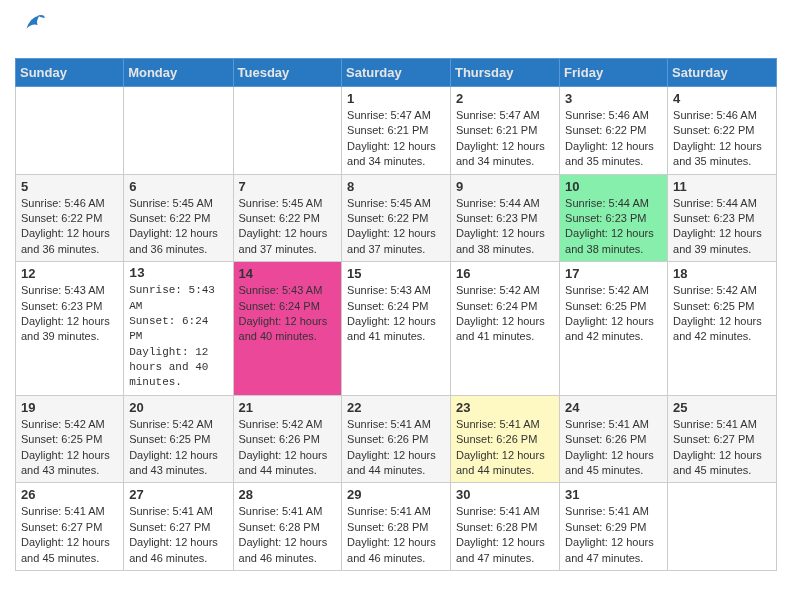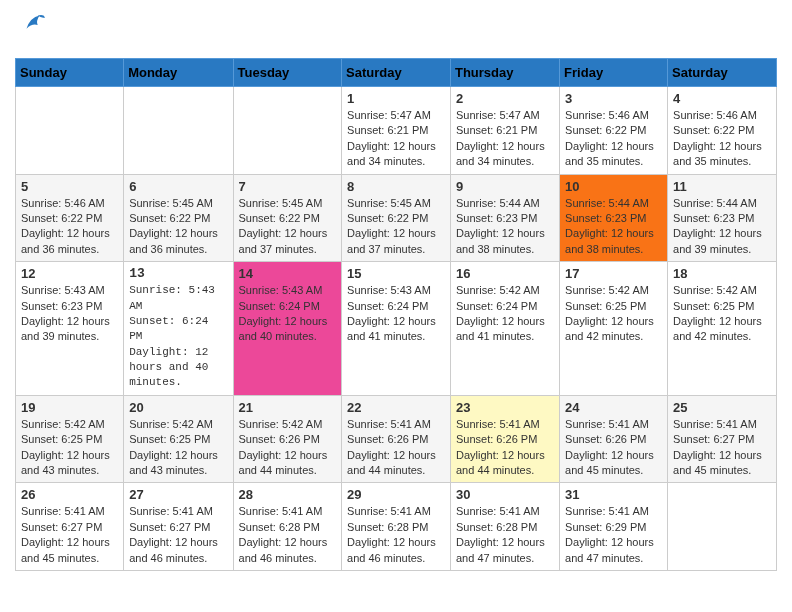--- a/index.html
+++ b/index.html
@@ -45,21 +45,21 @@
       font-size: 15px;
       color: #555;
     }
     .calendar {
       width: 100%;
       border-collapse: collapse;
       border: 1px solid #ccc;
     }
     .calendar th {
       background-color: #2979c2;
-      color: #000000;
+      color: #e5e5e5;
       font-size: 13px;
       font-weight: bold;
       padding: 6px 4px;
       text-align: left;
       border: 1px solid #5599d8;
     }
     .calendar td {
       vertical-align: top;
       border: 1px solid #ccc;
       padding: 4px 5px;
@@ -183,21 +183,21 @@
             <div class="day-info" style="white-space: pre-line;">Sunrise: 5:45 AM
 Sunset: 6:22 PM
 Daylight: 12 hours and 37 minutes.</div>
           </td>
           <td style="background: rgb(245, 245, 245);">
             <span class="day-number">9</span>
             <div class="day-info" style="white-space: pre-line;">Sunrise: 5:44 AM
 Sunset: 6:23 PM
 Daylight: 12 hours and 38 minutes.</div>
           </td>
-          <td style="background: #f97316;">
+          <td style="background: #86efac;">
             <span class="day-number">10</span>
             <div class="day-info" style="white-space: pre-line;">Sunrise: 5:44 AM
 Sunset: 6:23 PM
 Daylight: 12 hours and 38 minutes.</div>
           </td>
           <td style="background: rgb(245, 245, 245);">
             <span class="day-number">11</span>
             <div class="day-info" style="white-space: pre-line;">Sunrise: 5:44 AM
 Sunset: 6:23 PM
 Daylight: 12 hours and 39 minutes.</div>

